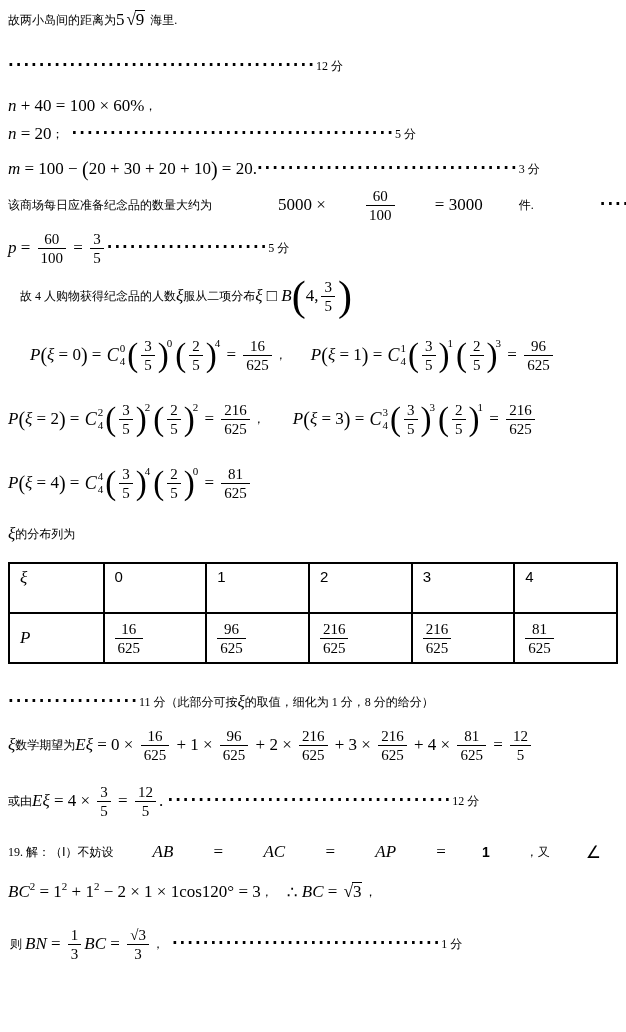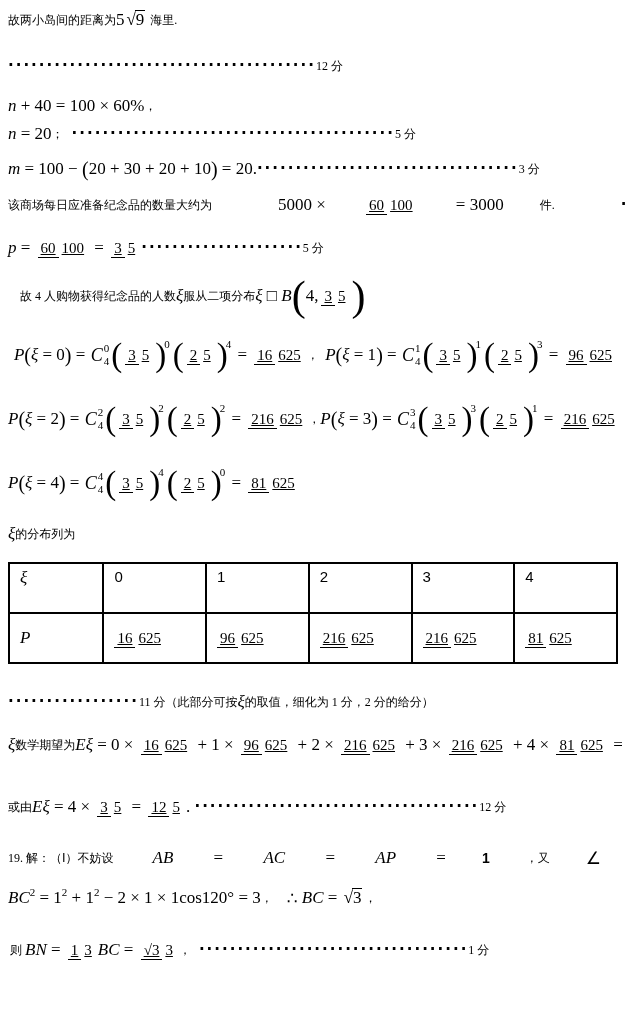--- a/index.html
+++ b/index.html
@@ -8,22 +8,22 @@
   .page{padding:6px 8px 0 8px;}
   .line{display:flex;align-items:center;flex-wrap:nowrap;white-space:pre;min-height:24px;}
   
   .t{font-family:"Liberation Serif","DejaVu Sans",serif;font-size:12px;}
   .rm{font-family:"Liberation Serif",serif;font-size:17px;}
   .var{font-family:"Liberation Serif",serif;font-style:italic;font-size:17px;}
   .bnum{font-family:"Liberation Sans",sans-serif;font-weight:bold;font-size:14px;}
   .supt{font-size:11px;position:relative;top:-6px;font-family:"Liberation Serif",serif;}
   .dots{font-weight:700;letter-spacing:2px;font-size:15px;position:relative;top:-1px;font-family:"DejaVu Sans",sans-serif;}
   .gap{display:inline-block;height:1px;}
-  .frac{display:inline-flex;flex-direction:row;align-items:center;vertical-align:middle;
-        margin:0 3px;font-family:"Liberation Serif",serif;font-size:15px;line-height:1.2;text-decoration:underline;}
+  .frac{display:inline-flex;flex-direction:column;vertical-align:middle;
+        margin:0 3px;font-family:"Liberation Serif",serif;font-size:15px;line-height:1.2;}
   .fn{border-bottom:1px solid #000;padding:0 3px;text-align:center;}
   .fd{padding:0 3px;text-align:center;}
   .par{font-family:"Liberation Serif",serif;font-weight:300;}
   .par1{font-size:20px;line-height:22px;}
   .par2{font-size:33px;line-height:34px;}
   .par3{font-size:42px;line-height:44px;}
   .bfrac{display:inline-flex;align-items:center;margin:0 1px;}
   .bexp{font-size:11px;align-self:flex-start;margin:0 1px 0 -2px;font-family:"Liberation Serif",serif;}
   .csub{display:inline-flex;align-items:center;margin:0 1px;}
   .cbase{font-family:"Liberation Serif",serif;font-style:italic;font-size:18px;}
@@ -40,21 +40,21 @@
   .l5{min-height:42px;gap:33px;}
   .l6{margin-top:6px;}
   .l7{min-height:44px;}
   .l8{min-height:52px;padding-left:12px;}
   .l9{margin-top:4px;min-height:58px;}
   .l10{margin-top:6px;min-height:58px;}
   .l11{margin-top:6px;min-height:58px;}
   .l12{margin-top:10px;}
   .l13{margin-top:26px;}
   .l14{margin-top:8px;min-height:46px;}
-  .l15{margin-top:16px;min-height:46px;}
+  .l15{margin-top:10px;min-height:46px;}
   .l16{margin-top:14px;min-height:28px;gap:36px;}
   .l17{margin-top:10px;min-height:32px;}
   .l18{margin-top:12px;min-height:48px;padding-left:2px;}
   
   .dist-table{border-collapse:collapse;margin-top:16px;table-layout:fixed;}
   .dist-table td{border:2px solid #000;}
   .row-xi td{height:44px;vertical-align:top;padding:4px 0 0 10px;}
   .row-p td{height:46px;vertical-align:middle;padding-left:10px;}
   .cellnum{font-family:"Liberation Sans",sans-serif;font-size:15px;}
   .row-label{font-family:"Liberation Serif",serif;font-style:italic;font-size:17px;}
@@ -124,19 +124,19 @@
         <td>
           <span class="frac cellfrac">
               <span class="fn">81</span>
               <span class="fd">625</span>
             </span>
         </td>
       </tr>
     </tbody>
   </table>
 
-  <div class="line l13"><span class="dots">·················</span><span class="t">11 分（此部分可按</span><span class="var">ξ</span><span class="t">的取值，细化为 1 分，2 分的给分）</span></div>
+  <div class="line l13"><span class="dots">·················</span><span class="t">11 分（此部分可按</span><span class="var">ξ</span><span class="t">的取值，细化为 1 分，8 分的给分）</span></div>
   <div class="line l14"><span class="var">ξ</span><span class="t">数学期望为</span><span class="var">Eξ</span><span class="rm"> = 0 × </span><span class="frac"><span class="fn">16</span><span class="fd">625</span></span><span class="rm"> + 1 × </span><span class="frac"><span class="fn">96</span><span class="fd">625</span></span><span class="rm"> + 2 × </span><span class="frac"><span class="fn">216</span><span class="fd">625</span></span><span class="rm"> + 3 × </span><span class="frac"><span class="fn">216</span><span class="fd">625</span></span><span class="rm"> + 4 × </span><span class="frac"><span class="fn">81</span><span class="fd">625</span></span><span class="rm"> = </span><span class="frac"><span class="fn">12</span><span class="fd">5</span></span></div>
   <div class="line l15"><span class="t">或由</span><span class="var">Eξ</span><span class="rm"> = 4 × </span><span class="frac"><span class="fn">3</span><span class="fd">5</span></span><span class="rm"> = </span><span class="frac"><span class="fn">12</span><span class="fd">5</span></span><span class="rm">. </span><span class="dots">·····································</span><span class="t">12 分</span></div>
   <div class="line l16"><span class="t">19. 解：（Ⅰ）不妨设 </span><span class="var">AB</span><span class="rm"> = </span><span class="var">AC</span><span class="rm"> = </span><span class="var">AP</span><span class="rm"> =</span><span class="bnum">1</span><span class="t">，又</span><span class="rm">∠</span><span class="var">BAC</span><span class="rm"> = 120°</span></div>
   <div class="line l17"><span class="var">BC</span><span class="supt">2</span><span class="rm"> = 1</span><span class="supt">2</span><span class="rm"> + 1</span><span class="supt">2</span><span class="rm"> − 2 × 1 × 1cos120° = 3</span><span class="t">，</span><span class="gap" style="width: 14px;"></span><span class="rm">∴ </span><span class="var">BC</span><span class="rm"> = </span><span class="sqrt"><span class="radsym">√</span><span class="radbody">3</span></span><span class="t">，</span></div>
   <div class="line l18"><span class="t">则 </span><span class="var">BN</span><span class="rm"> = </span><span class="frac"><span class="fn">1</span><span class="fd">3</span></span><span class="var">BC</span><span class="rm"> = </span><span class="frac"><span class="fn">√3</span><span class="fd">3</span></span><span class="t">，</span><span class="gap" style="width: 8px;"></span><span class="dots">···································</span><span class="t">1 分</span></div>
 </div>
 
 </body></html>

